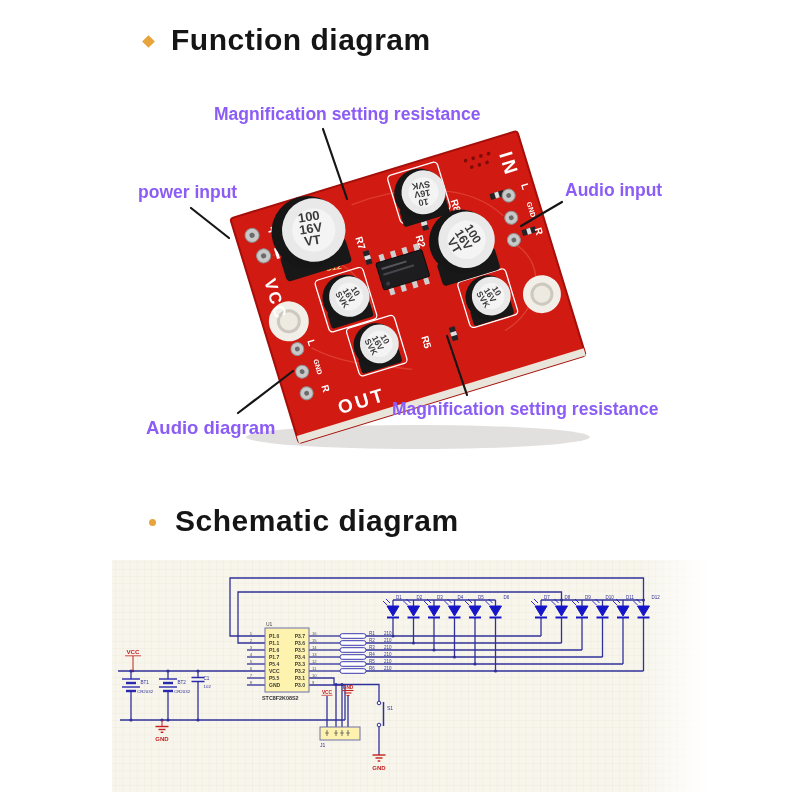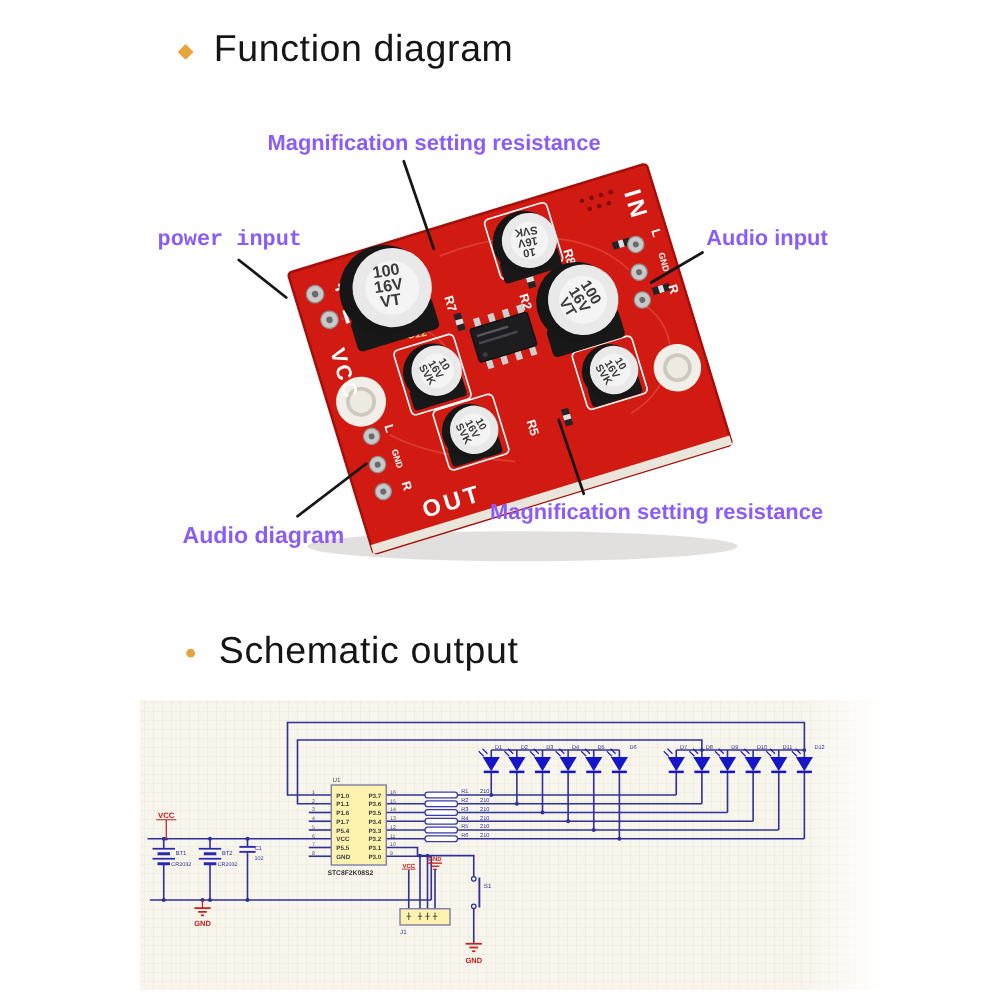--- a/index.html
+++ b/index.html
@@ -1,18 +1,18 @@
 <!DOCTYPE html>
 <html><head>
 <meta charset="utf-8">
 <style>
   html,body{margin:0;padding:0;}
   body{width:800px;height:800px;position:relative;background:#ffffff;
        font-family:"Liberation Sans",sans-serif;overflow:hidden;}
-  .hdr{position:absolute;font-weight:normal;font-size:30px;color:#151515;letter-spacing:.5px;white-space:nowrap;}
+  .hdr{position:absolute;font-weight:bold;font-size:30px;color:#151515;letter-spacing:.5px;white-space:nowrap;}
   .bullet{position:absolute;background:#e7a43b;}
   .bullet.diamond{width:9px;height:9px;transform:rotate(45deg);}
   .bullet.dot{width:7px;height:7px;border-radius:50%;}
   .ann{position:absolute;font-size:17.5px;font-weight:600;color:#8b5cf6;white-space:nowrap;}
   svg{position:absolute;left:0;top:0;}
   text{font-family:"Liberation Sans",sans-serif;}
 </style>
 </head>
 <body>
 
@@ -564,19 +564,19 @@
       </g>
       <text x="320" y="747" font-size="5" fill="#333399">J1</text>
     </g>
   </g>
 </svg>
 
 <span class="bullet diamond" style="left:144px;top:37px;"></span>
 <div class="hdr" style="left:171px;top:23px;">Function diagram</div>
 
 <div class="ann" style="left:214px;top:104px;width:246px;text-align:center;">Magnification setting resistance</div>
-<div class="ann" style="left:126px;top:182px;font-family:Liberation Mono, monospace;">power input</div>
+<div class="ann" style="left:138px;top:182px;">power input</div>
 <div class="ann" style="left:565px;top:180px;">Audio input</div>
 <div class="ann" style="left:146px;top:417px;font-size:18.5px;">Audio diagram</div>
 <div class="ann" style="left:392px;top:399px;">Magnification setting resistance</div>
 
 <span class="bullet dot" style="left:149px;top:519px;"></span>
-<div class="hdr" style="left:175px;top:504px;">Schematic output</div>
+<div class="hdr" style="left:175px;top:504px;">Schematic diagram</div>
 
 </body></html>

